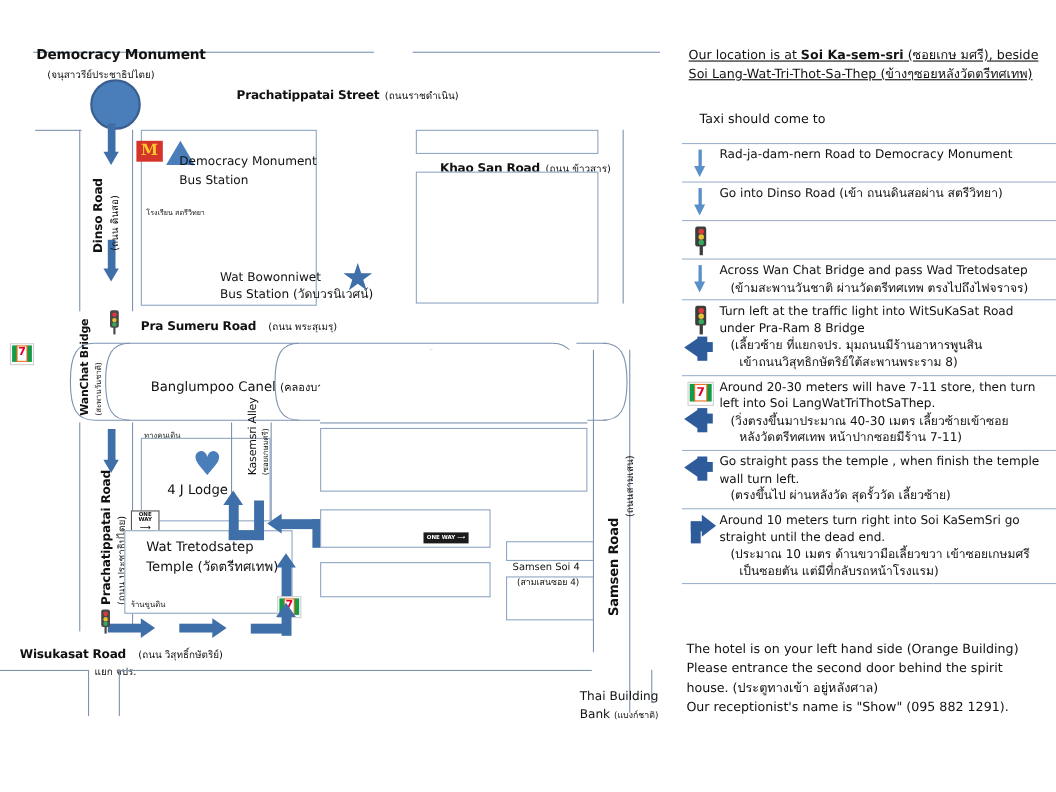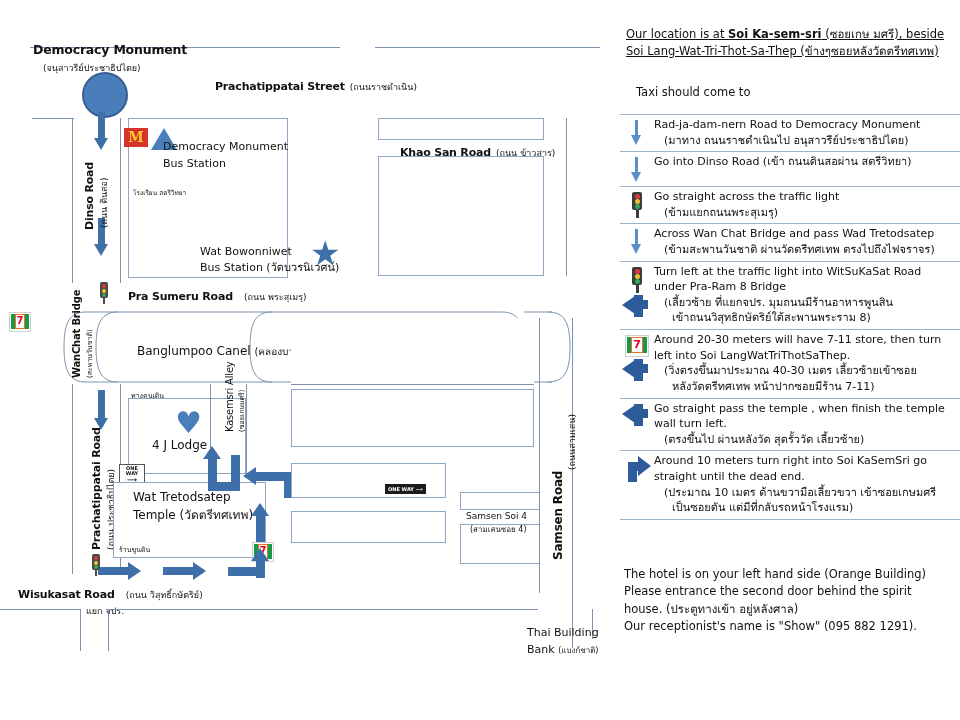--- a/index.html
+++ b/index.html
@@ -72,21 +72,21 @@
   
   .bank{position:absolute;text-align:center;width:80px;}
   .bank .ring{width:18px;height:18px;border-radius:50%;border:2px solid #b4264b;margin:0 auto;
     position:relative;background:#fff;}
   .bank .leaf{position:absolute;left:3px;top:2px;color:#0a7d3e;font-size:11px;line-height:12px;font-weight:bold;}
   .bank .t1{font-size:5px;color:#1a1a1a;margin-top:1px;}
   .bank .t2{font-size:3.5px;color:#777;letter-spacing:.3px;}
   .bank .ul{height:1px;background:#aaa;margin:1px 8px 0 8px;}
 
   
-  #panel{position:absolute;left:620px;top:0;width:340px;height:516px;text-decoration:underline;}
+  #panel{position:absolute;left:620px;top:16px;width:340px;height:516px;text-decoration:underline;}
   .p-head{position:absolute;font-size:11.5px;line-height:1.45;color:#111;}
   .p-head u{text-decoration:underline;}
   .p-head b{font-weight:bold;}
   .steps{position:absolute;left:0;top:114px;width:340px;}
   .step{position:relative;border-bottom:1px solid #9fb3cb;min-height:24px;
     display:flex;align-items:flex-start;padding:2px 0 3px 0;box-sizing:border-box;}
   .step:first-child{border-top:1px solid #9fb3cb;}
   .step .icons{width:34px;flex:0 0 34px;display:flex;flex-direction:column;
     align-items:center;justify-content:center;padding-top:3px;gap:2px;}
   .step .txt{flex:1;font-size:11px;line-height:1.42;color:#111;padding-right:4px;}
@@ -379,21 +379,20 @@
 
       <div class="step">
         <div class="icons">
           <div class="i-down">
               <div class="shaft"></div>
               <div class="head"></div>
             </div>
         </div>
         <div class="txt">
           <span>Rad-ja-dam-nern Road to Democracy Monument</span>
-          <span class="th">(มาทาง ถนนราชดำเนินไป อนุสาวรีย์ประชาธิปไตย)</span>
         </div>
       </div>
 
       <div class="step">
         <div class="icons">
           <div class="i-down">
               <div class="shaft"></div>
               <div class="head"></div>
             </div>
         </div>
@@ -404,24 +403,20 @@
 
       <div class="step">
         <div class="icons">
           <div class="i-tl">
             <div class="box"></div>
             <div class="d" style="top:2px;background:#e03b3b;"></div>
             <div class="d" style="top:7px;background:#e8c233;"></div>
             <div class="d" style="top:12px;background:#35a85b;"></div>
             <div class="pole"></div>
           </div>
-        </div>
-        <div class="txt">
-          <span>Go straight across the traffic light</span>
-          <span class="th">(ข้ามแยกถนนพระสุเมรุ)</span>
         </div>
       </div>
 
       <div class="step">
         <div class="icons">
           <div class="i-down">
               <div class="shaft"></div>
               <div class="head"></div>
             </div>
         </div>

